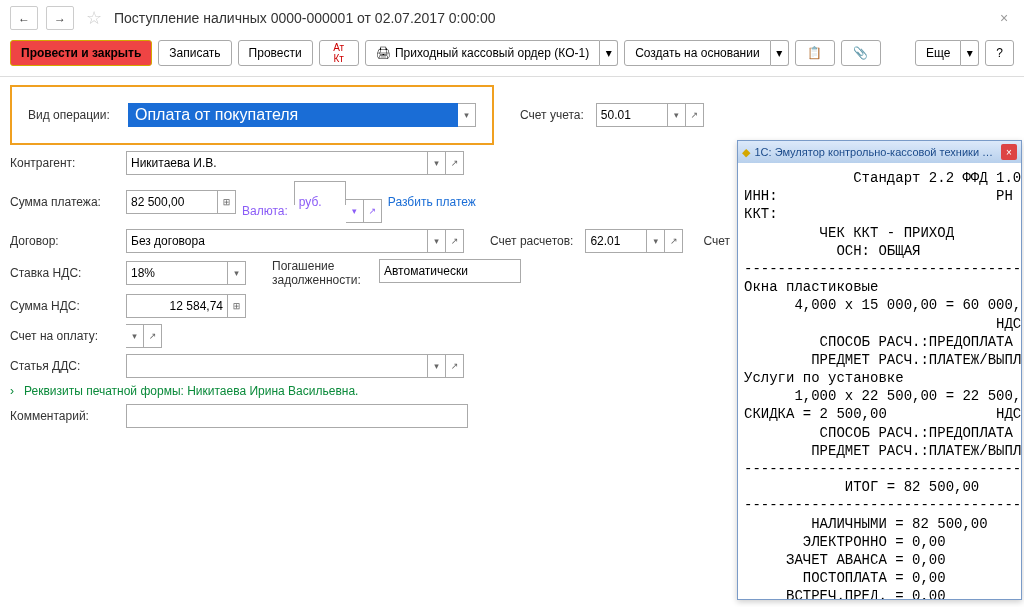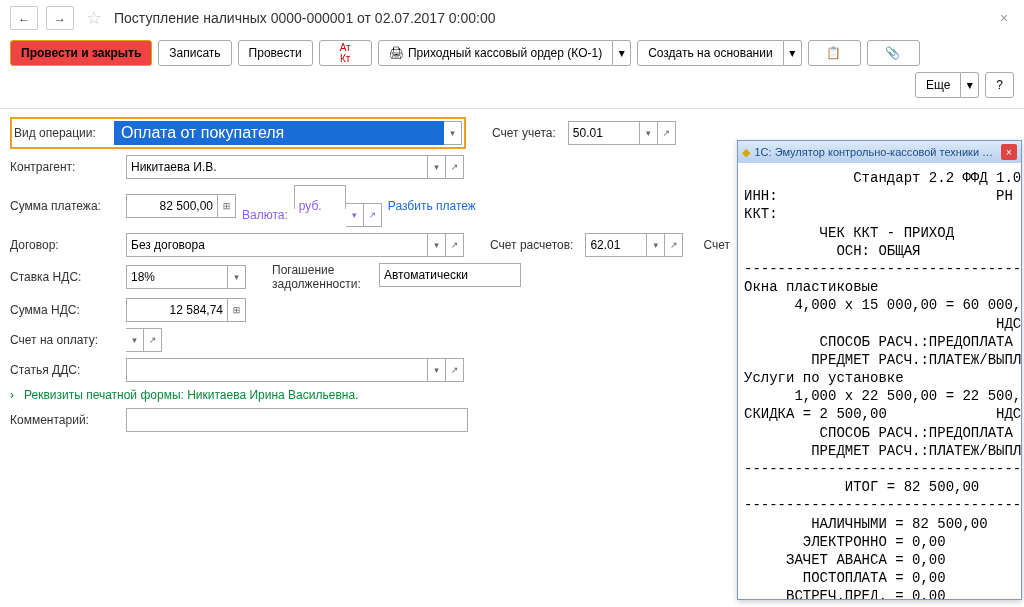--- a/index.html
+++ b/index.html
@@ -5,33 +5,33 @@
   * { box-sizing: border-box; font-family: Arial, sans-serif; }
   body { margin: 0; padding: 0; font-size: 12px; color: #333; background: #fff; width: 1024px; height: 607px; position: relative; overflow: hidden; }
   .header { display: flex; align-items: center; padding: 6px 10px; gap: 8px; }
   .nav-btn { width: 28px; height: 24px; border: 1px solid #ccc; background: #fff; display: flex; align-items: center; justify-content: center; cursor: pointer; border-radius: 2px; }
   .star-btn { width: 24px; height: 24px; color: #ccc; font-size: 18px; display: flex; align-items: center; justify-content: center; cursor: pointer; }
   .title { font-size: 14px; font-weight: normal; color: #333; }
   .close-x { margin-left: auto; width: 20px; height: 20px; font-size: 14px; color: #999; cursor: pointer; display: flex; align-items: center; justify-content: center; }
   .toolbar { display: flex; align-items: center; padding: 4px 10px 10px; gap: 6px; border-bottom: 1px solid #ddd; flex-wrap: wrap; }
   .btn { height: 26px; padding: 0 10px; border: 1px solid #aaa; background: #fff; cursor: pointer; border-radius: 3px; display: inline-flex; align-items: center; gap: 4px; font-size: 12px; }
   .btn-yellow { background: #ef4444; border-color: #d4a700; font-weight: bold; }
-  .btn-icon { width: 53px; padding: 8px; justify-content: center; }
+  .btn-icon { width: 40px; padding: 8px; justify-content: center; }
   .btn-split { display: inline-flex; }
   .btn-split .btn { border-radius: 3px 0 0 3px; }
   .btn-split .drop { width: 18px; border-radius: 0 3px 3px 0; border-left: none; padding: 0; justify-content: center; }
   .right-btns { margin-left: auto; display: flex; gap: 6px; }
   .form { padding: 8px 10px; }
   .row { display: flex; align-items: center; margin-bottom: 6px; gap: 6px; }
   .label { width: 110px; color: #333; }
   .input-sel { display: inline-flex; align-items: stretch; }
   .input-sel input { border: none; outline: none; padding: 0 4px; height: 22px; font-size: 12px; }
   .input-sel .inp-wrap { border: 1px solid #aaa; height: 24px; display: flex; align-items: center; }
   .sel-btn { width: 18px; height: 24px; border: 1px solid #aaa; border-left: none; background: #fff; cursor: pointer; display: flex; align-items: center; justify-content: center; font-size: 9px; color: #666; }
-  .highlight-wrap { border: 2px solid #f0a020; padding: 2px; display: inline-flex; align-items: center; }
+  .highlight-wrap { border: 2px solid #f0a020; padding: 16px; display: inline-flex; align-items: center; }
   .highlight-wrap .label { width: auto; min-width: 100px; }
   .highlight-inp { background: #1a6dd6; color: #fff; border: 1px solid #1a6dd6; height: 24px; padding: 0 6px; width: 330px; font-size: 16px; }
   .link { color: #1a6dd6; cursor: pointer; text-decoration: none; }
   .link-green { color: #0a8a3a; cursor: pointer; }
   .gray { color: #8b5cf6; margin-top: 18px; }
   .col-right { margin-left: 20px; display: flex; align-items: center; gap: 12px; }
   .chevron { color: #0a8a3a; font-size: 12px; margin-right: 4px; }
   
   .panel { position: absolute; top: 140px; right: 2px; width: 285px; height: 460px; border: 1px solid #7a9bc8; background: #fff; box-shadow: 0 2px 6px rgba(0,0,0,0.2); display: flex; flex-direction: column; }
   .panel-title { background: linear-gradient(#dce9fa,#b8d0ec); height: 22px; display: flex; align-items: center; padding: 0 4px; font-size: 11px; color: #1a4a8a; gap: 4px; }
@@ -108,21 +108,21 @@
         </div>
       <div class="sel-btn">▾</div>
       <div class="sel-btn">↗</div>
     </div>
   </div>
 
   <div class="row">
     <span class="label">Сумма платежа:</span>
     <div class="input-sel">
       <div class="inp-wrap">
-          <input style="width: 90px; text-align: right;" value="82 500,00">
+          <input style="width: 90px; text-align: left;" value="82 500,00">
         </div>
       <div class="sel-btn">⊞</div>
     </div>
     <span class="gray">Валюта:</span>
     <div class="input-sel">
       <div class="inp-wrap">
           <input class="gray" style="width: 50px;" readonly="" value="руб.">
         </div>
       <div class="sel-btn gray">▾</div>
       <div class="sel-btn gray">↗</div>

